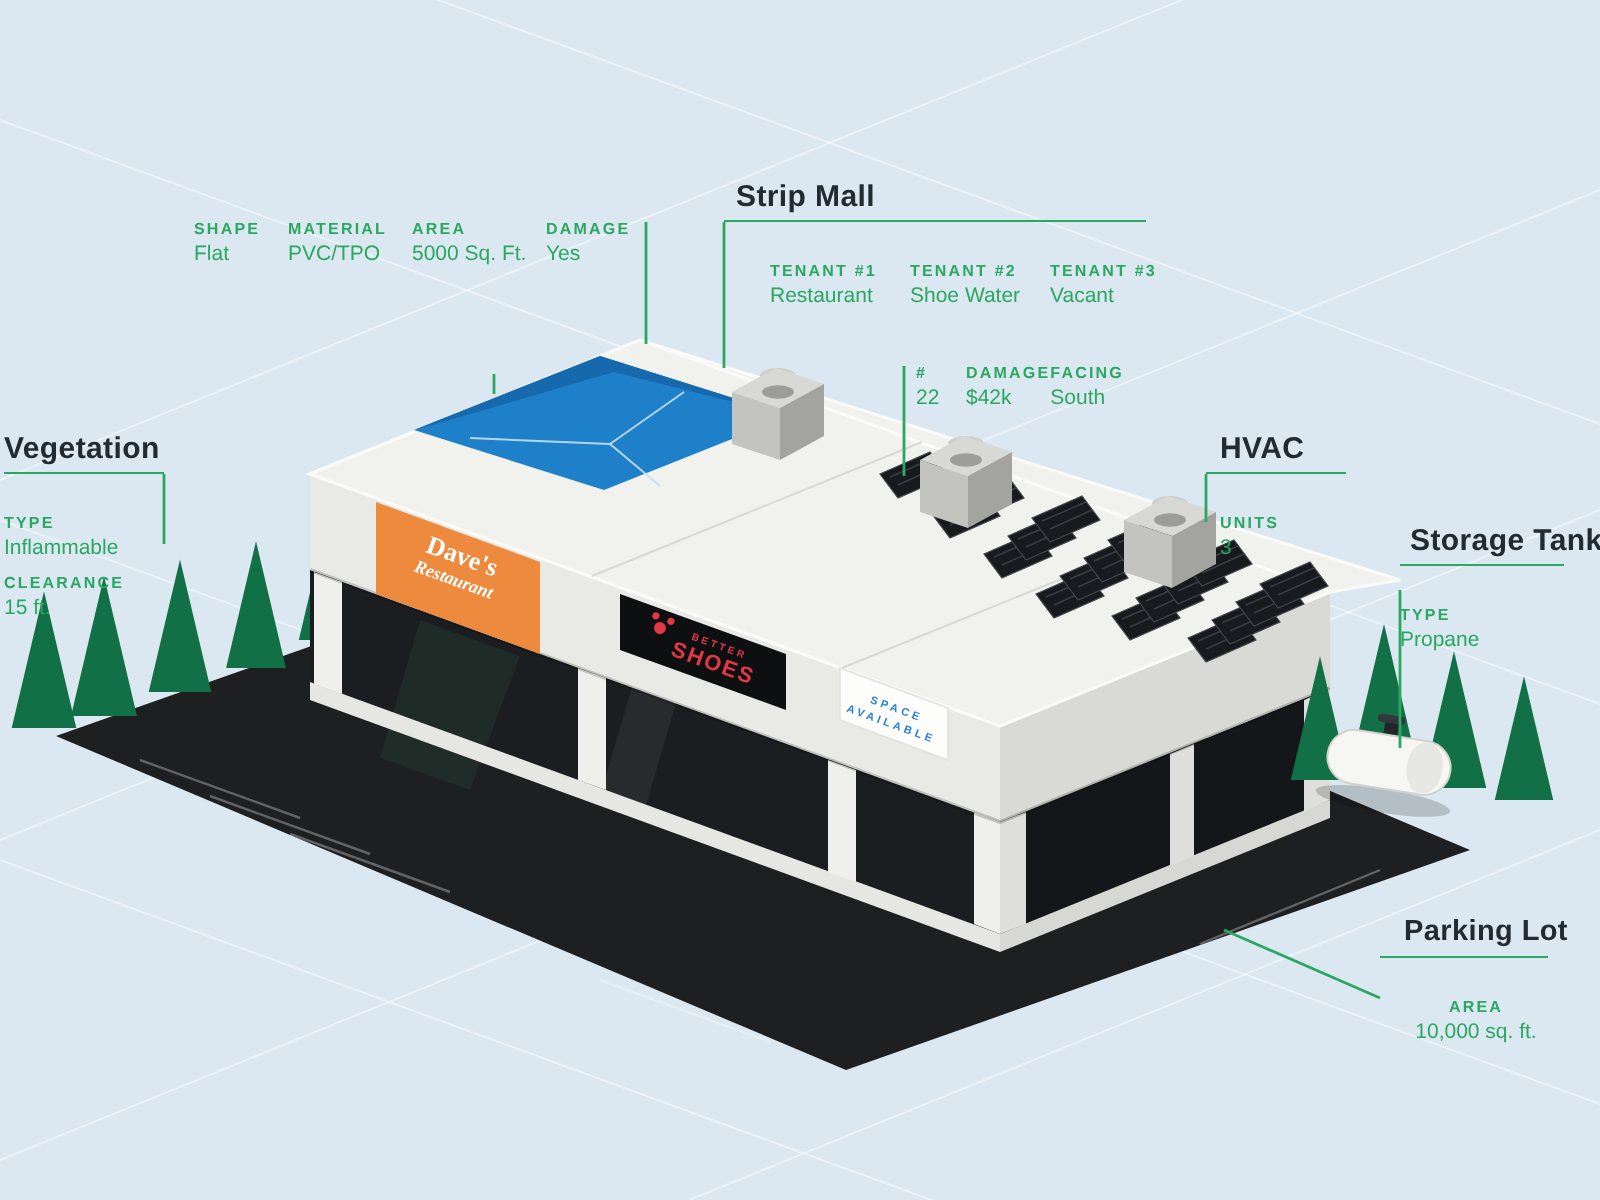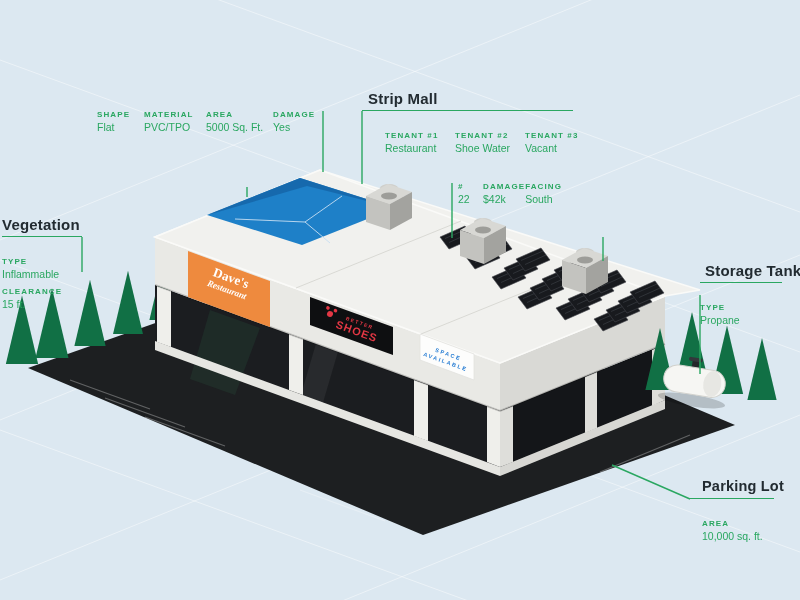--- a/index.html
+++ b/index.html
@@ -241,20 +241,31 @@
       <div class="fl">DAMAGE</div>
       <div class="fv">$42k</div>
     </div>
     <div class="field">
       <div class="fl">FACING</div>
       <div class="fv">South</div>
     </div>
   </div>
 </div>
 
+<div class="callout" style="left:603px;top:216px;width:70px;">
+  <div class="co-head" style="padding-left:7px">
+        <div class="co-title">HVAC</div>
+      </div>
+  <div class="fields col" style="padding-left:7px">
+    <div class="field">
+      <div class="fl">UNITS</div>
+      <div class="fv">3</div>
+    </div>
+  </div>
+</div>
 
 <div class="callout" style="left:2px;top:216px;width:80px;">
   <div class="co-head">
         <div class="co-title">Vegetation</div>
       </div>
   <div class="fields col">
     <div class="field">
       <div class="fl">TYPE</div>
       <div class="fv">Inflammable</div>
     </div>
@@ -270,21 +281,21 @@
         <div class="co-title">Storage Tank</div>
       </div>
   <div class="fields col">
     <div class="field">
       <div class="fl">TYPE</div>
       <div class="fv">Propane</div>
     </div>
   </div>
 </div>
 
-<div class="callout" style="left:690px;top:478px;width:84px;">
+<div class="callout" style="left:690px;top:458px;width:84px;text-align:center;">
   <div class="co-head" style="padding-left:12px">
         <div class="co-title" style="font-size:14.5px">Parking Lot</div>
       </div>
   <div class="fields col" style="padding-left:12px">
     <div class="field">
       <div class="fl">AREA</div>
       <div class="fv">10,000 sq. ft.</div>
     </div>
   </div>
 </div>

